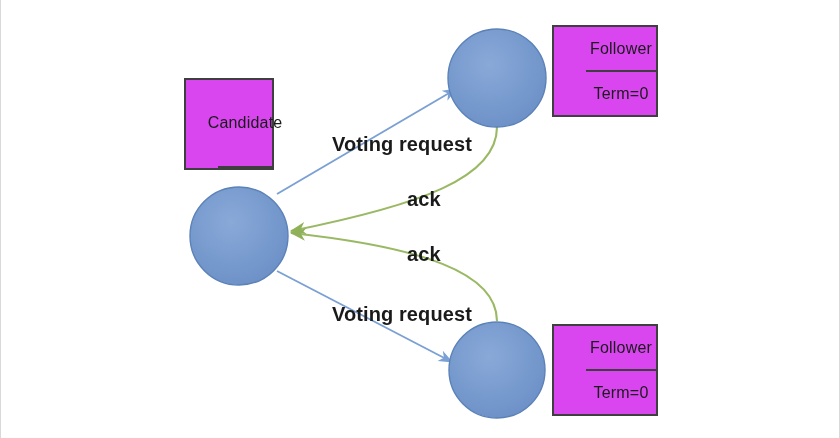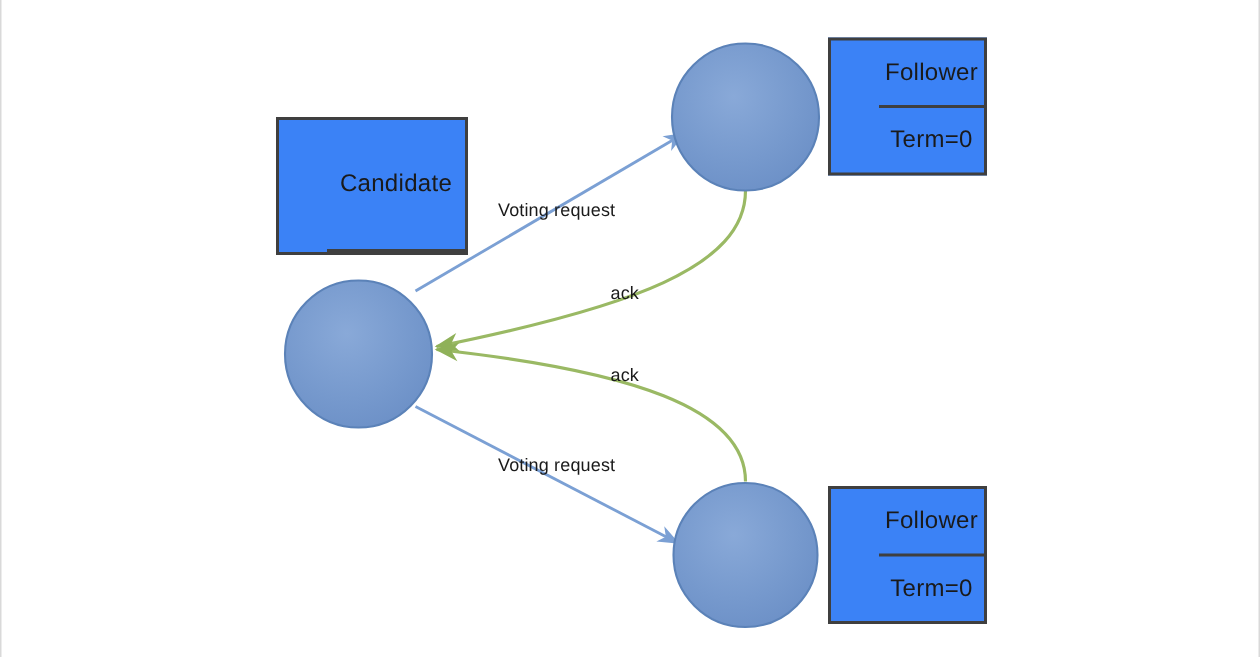--- a/index.html
+++ b/index.html
@@ -29,45 +29,46 @@
     position: absolute;
     left: 0;
     top: 0;
     width: 840px;
     height: 438px;
   }
 
   .node-box {
     position: absolute;
     border: 2px solid #3f3f3f;
-    background: #3b82f6;
+    background: #d946ef;
     box-sizing: border-box;
     display: flex;
     flex-direction: column;
     padding-left: 32px;
   }
   .node-box .cell {
     flex: 1 1 50%;
     display: flex;
     align-items: center;
     justify-content: center;
     font-size: 16px;
     color: #1a1a1a;
     letter-spacing: .2px;
   }
   .node-box .cell.top {
     border-bottom: 2px solid #3f3f3f;
   }
 
   .edge-label {
     position: absolute;
-    font-size: 12px;
+    font-size: 20px;
     color: #1a1a1a;
     white-space: nowrap;
     letter-spacing: .1px;
+    font-weight: bold;
   }
 </style>
 </head>
 <body>
 
 <div id="canvas">
 
   <div class="edge-frame left"></div>
   <div class="edge-frame right"></div>
 
@@ -90,21 +91,21 @@
     <path d="M 497,321 C 497,272 420,247 291,233" fill="none" stroke="#9ab964" stroke-width="2.1" marker-end="url(#arrow-green)"></path>
 
     <line x1="277" y1="194" x2="456" y2="89" stroke="#7ba0d4" stroke-width="1.9" marker-end="url(#arrow-blue)"></line>
     <line x1="277" y1="271" x2="452" y2="362" stroke="#7ba0d4" stroke-width="1.9" marker-end="url(#arrow-blue)"></line>
 
     <circle cx="239" cy="236" r="49" fill="url(#node-grad)" stroke="#5b82b8" stroke-width="1.4"></circle>
     <circle cx="497" cy="78" r="49" fill="url(#node-grad)" stroke="#5b82b8" stroke-width="1.4"></circle>
     <circle cx="497" cy="370" r="48" fill="url(#node-grad)" stroke="#5b82b8" stroke-width="1.4"></circle>
   </svg>
 
-  <div class="node-box" style="left:184px; top:78px; width:128px; height:92px;">
+  <div class="node-box" style="left:184px; top:78px; width:90px; height:92px;">
     <div class="cell top">Candidate</div>
   </div>
 
   <div class="node-box" style="left:552px; top:25px; width:106px; height:92px;">
     <div class="cell top">Follower</div>
     <div class="cell">Term=0</div>
   </div>
 
   <div class="node-box" style="left:552px; top:324px; width:106px; height:92px;">
     <div class="cell top">Follower</div>

